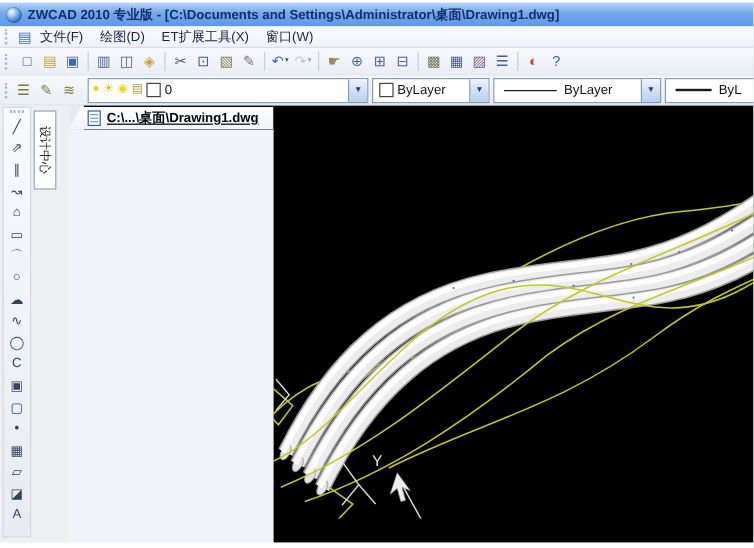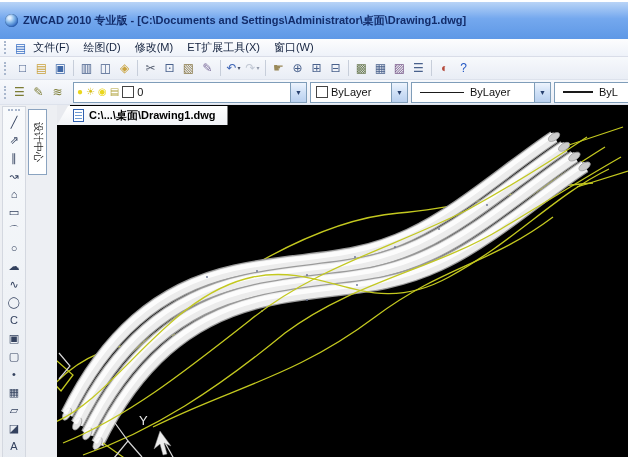--- a/index.html
+++ b/index.html
@@ -1,20 +1,20 @@
 <!DOCTYPE html>
 <html><head>
 <meta charset="utf-8">
 <style>
   html,body{margin:0;padding:0;background:#fff;}
   .window{width:628px;height:457px;position:relative;overflow:hidden;
     font-family:"Liberation Sans","DejaVu Sans",sans-serif;font-size:11px;
     background:#f0f3f9;border-top:2px solid #fff;}
   
-  .titlebar{height:37px;display:flex;align-items:center;gap:5px;padding-left:5px;
+  .titlebar{height:20px;display:flex;align-items:center;gap:5px;padding-left:5px;
     background:linear-gradient(#b9d4f7,#74a8ee 45%,#5e98e6);
     color:#132d6b;font-weight:bold;white-space:nowrap;}
   .app-icon{width:13px;height:13px;border-radius:50%;flex:0 0 auto;
     background:radial-gradient(circle at 35% 30%,#dfeeff 10%,#7fb4e8 40%,#2d66c0 75%,#173f86);
     box-shadow:inset 0 0 1px #0a2a5c;}
   
   .menubar{height:17px;display:flex;align-items:center;padding-left:2px;
     background:linear-gradient(#fdfdfe,#eef2f9);border-bottom:1px solid #d9dde8;color:#15233f;}
   .grip{width:3px;height:13px;border-left:2px dotted #a9b7cd;margin:0 4px 0 2px;}
   .menu-item{padding:1px 7px;cursor:default;}
@@ -43,21 +43,21 @@
   .dock{width:57px;background:#edeff3;position:relative;flex:0 0 auto;}
   .dstrip{position:absolute;left:2px;top:1px;width:22px;bottom:4px;
     background:linear-gradient(#f8fafc,#e7ebf1);border:1px solid #d4d8e0;
     display:flex;flex-direction:column;align-items:center;padding-top:2px;}
   .dgrip{width:12px;border-top:2px dotted #a9b7cd;margin-bottom:2px;}
   .dicon{width:18px;height:18px;display:flex;align-items:center;justify-content:center;
     font-size:11px;color:#33415e;border-radius:2px;}
   .dc-tab{position:absolute;left:28px;top:4px;width:17px;height:64px;background:#fff;
     border:1px solid #8aa3c0;display:flex;align-items:center;justify-content:center;
     writing-mode:vertical-rl;text-orientation:sideways;font-size:10px;color:#222;}
-  .rightpane{flex:1;display:flex;flex-direction:column;min-width:0;}
+  .rightpane{flex:1;display:flex;flex-direction:row;min-width:0;text-decoration:underline;}
   .tabrow{height:20px;display:flex;align-items:flex-end;
     background:linear-gradient(90deg,#e8eaef 0,#e8eaef 13px,#000 13px);}
   .doctab{height:19px;display:flex;align-items:center;gap:5px;padding:0 12px 0 16px;
     background:linear-gradient(#ffffff,#f1f3f7);font-weight:bold;color:#000;
     clip-path:polygon(11px 0,100% 0,100% 100%,0 100%);}
   .page-ico{width:9px;height:11px;background:#fff;border:1px solid #2f5fae;position:relative;flex:0 0 auto;}
   .page-ico::before{content:"";position:absolute;left:1px;right:1px;top:2px;height:1px;background:#6f9ad2;
     box-shadow:0 3px 0 #6f9ad2,0 6px 0 #6f9ad2;}
   .viewport{flex:1;background:#000;position:relative;min-height:0;}
   .viewport svg{position:absolute;inset:0;}
@@ -72,21 +72,20 @@
     <span class="app-icon"></span>
     <span>ZWCAD 2010 专业版 - [C:\Documents and Settings\Administrator\桌面\Drawing1.dwg]</span>
   </div>
 
   <div class="menubar">
     <span class="grip"></span>
     <span class="doc-glyph">▤</span>
     <span style="display:flex;align-items:center;">
         <span class="menu-item">文件(F)</span>
         <span class="menu-item">绘图(D)</span>
-        <span class="menu-item">修改(M)</span>
         <span class="menu-item">ET扩展工具(X)</span>
         <span class="menu-item">窗口(W)</span>
       </span>
   </div>
 
   <div class="toolbar">
     <span class="grip"></span>
     <span style="display:flex;align-items:center;">
         <span class="tbtn">
           <span style="color: rgb(73, 97, 140);">□</span>

